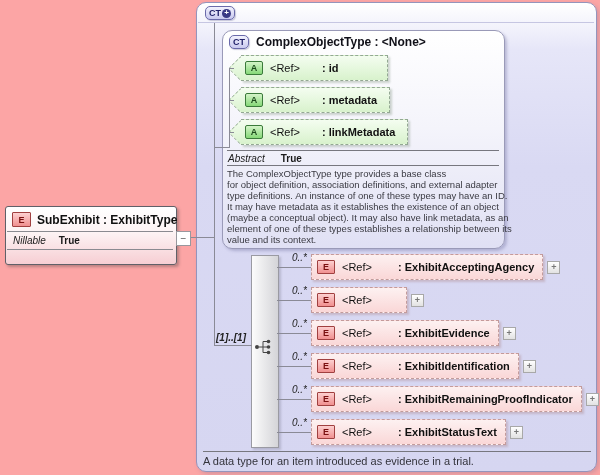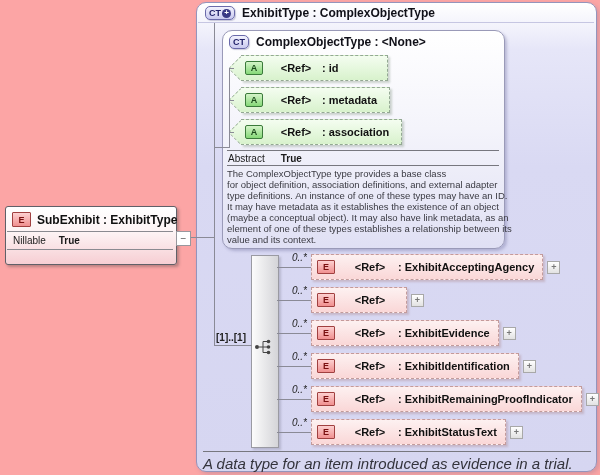--- a/index.html
+++ b/index.html
@@ -25,61 +25,61 @@
 
   
   .inner-box{position:absolute;left:222px;top:30px;width:281px;height:217px;border:1px solid #9a9ab8;border-radius:10px;
     background:linear-gradient(180deg,#ffffff 0%,#f4f4fb 45%,#e0e0f4 100%);
     box-shadow:2px 2px 3px rgba(100,100,150,.35);}
   .inner-header{position:absolute;left:229px;top:35px;display:flex;align-items:center;gap:7px;}
   .inner-title{font-size:12px;font-weight:bold;color:#101018;}
 
   .sect-hr{position:absolute;height:1px;background:#77777f;}
   .prop-row{position:absolute;font-size:10px;color:#1a1a1a;}
-  .prop-label{}
+  .prop-label{font-style:italic;}
   .prop-value{font-weight:bold;margin-left:16px;}
   .annot{position:absolute;font-size:9.5px;line-height:11px;color:#3a3a42;white-space:pre-line;}
 
   
   .attr{position:absolute;left:241px;height:26px;}
   .attr .tip{position:absolute;left:-9px;top:3.5px;width:18px;height:18px;transform:rotate(45deg);
     border-left:1px dashed #93a893;border-bottom:1px dashed #93a893;border-radius:3px;
     background:linear-gradient(135deg,#f4fdf0,#d8f2cc);}
   .attr .attr-body{position:relative;display:inline-flex;align-items:center;height:24px;min-width:130px;
     padding:0 12px 0 4px;border:1px dashed #93a893;border-left:none;
     background:linear-gradient(180deg,#f4fdf0,#d8f2cc);box-shadow:2px 2px 2px rgba(120,140,120,.35);}
   .icon-a{display:inline-flex;align-items:center;justify-content:center;width:16px;height:12px;margin-right:7px;
     font-size:9px;font-weight:bold;color:#1c4a1c;border:1px solid #3a7a3a;border-radius:2px;
     background:linear-gradient(180deg,#d4f4c8,#86d878);}
-  .ref{font-size:11px;font-weight:bold;color:#111;text-align:center;}
+  .ref{font-size:11px;font-weight:normal;color:#111;}
   .attr .ref{width:52px;}
   .nm{font-size:11px;font-weight:bold;color:#111;white-space:nowrap;}
 
   
   .seq-bar{position:absolute;left:251px;top:255px;width:26px;height:191px;border:1px solid #9a9aa2;
     background:linear-gradient(90deg,#fcfcfc,#d4d4d8);box-shadow:2px 2px 2px rgba(110,110,130,.3);}
   .seq-icon{position:absolute;left:253px;top:338px;}
-  .card-label{position:absolute;left:216px;top:332px;font-size:10px;font-weight:bold;color:#222;}
+  .card-label{position:absolute;left:216px;top:332px;font-size:10px;font-style:italic;font-weight:bold;color:#222;}
   .occ{position:absolute;width:18px;text-align:right;font-size:10px;font-style:italic;color:#222;}
 
   
   .elem-row{position:absolute;left:311px;display:flex;align-items:center;height:26px;}
   .elem-box{display:inline-flex;align-items:center;height:24px;padding:0 8px 0 5px;border:1px dashed #c39b9b;
     background:linear-gradient(180deg,#fdf1f1,#fad7d7);box-shadow:2px 2px 2px rgba(160,110,110,.3);}
   .elem-box .ref{width:56px;}
   .icon-e{display:inline-flex;align-items:center;justify-content:center;width:16px;height:12px;margin-right:7px;
     font-size:9px;font-weight:bold;color:#7a1010;border:1px solid #a04040;border-radius:1px;
     background:linear-gradient(180deg,#fdd0d0,#f09090);}
   .plus{display:inline-flex;align-items:center;justify-content:center;width:11px;height:11px;margin-left:4px;
     border:1px solid #a8a8a8;background:linear-gradient(180deg,#ffffff,#e2e2e2);
     color:#777;font-size:9px;line-height:9px;font-weight:bold;}
 
   
   .footer-hr{position:absolute;left:203px;top:451px;width:388px;height:1px;background:#77777f;}
-  .footer-annot{position:absolute;left:203px;top:455px;width:388px;font-size:15px;font-style:italic;color:#33333b;}
+  .footer-annot{position:absolute;left:203px;top:455px;width:388px;font-size:11px;color:#33333b;}
 
   
   .sub-box{position:absolute;left:5px;top:206px;width:170px;height:57px;border:1px solid #606068;border-radius:3px;
     background:linear-gradient(180deg,#ffffff 0%,#fdf3f4 45%,#f6ced3 100%);
     box-shadow:2px 2px 3px rgba(60,60,60,.35);}
   .sub-header{position:absolute;left:6px;top:5px;display:flex;align-items:center;gap:6px;}
   .sub-title{font-size:12px;font-weight:bold;color:#101010;white-space:nowrap;}
   .sub-box .icon-e{width:17px;height:13px;margin-right:0;}
   .sub-div{position:absolute;left:1px;width:166px;height:1px;background:#8a8a90;}
   .sub-prop{position:absolute;left:7px;top:28px;font-size:10px;color:#1a1a1a;}
@@ -93,21 +93,20 @@
 
 <div id="stage">
 
   <div class="panel"></div>
   <div class="panel-hr"></div>
   <div class="panel-header">
     <span class="icon-ct">
         <span>CT</span>
         <span class="plus-dot">+</span>
       </span>
-    <span class="panel-title">ExhibitType : ComplexObjectType</span>
   </div>
 
   <div class="inner-box"></div>
   <div class="inner-header">
     <span class="icon-ct">
         <span>CT</span>
       </span>
     <span class="inner-title">ComplexObjectType : &lt;None&gt;</span>
   </div>
 
@@ -138,21 +137,21 @@
       <span class="icon-a">A</span>
       <span class="ref">&lt;Ref&gt;</span>
       <span class="nm">: metadata</span>
     </span>
   </div>
   <div class="attr" style="top:119px;">
     <span class="tip"></span>
     <span class="attr-body">
       <span class="icon-a">A</span>
       <span class="ref">&lt;Ref&gt;</span>
-      <span class="nm">: association</span>
+      <span class="nm">: linkMetadata</span>
     </span>
   </div>
 
   <div class="seq-bar"></div>
   <svg class="seq-icon" width="20" height="18" viewBox="0 0 20 18">
     <circle cx="4" cy="9" r="2" fill="#444"></circle>
     <path d="M6 9 H10 M10 3.5 V14.5 M10 3.5 H14 M10 9 H14 M10 14.5 H14" stroke="#444" fill="none"></path>
     <circle cx="15.5" cy="3.5" r="1.8" fill="#444"></circle>
     <circle cx="15.5" cy="9" r="1.8" fill="#444"></circle>
     <circle cx="15.5" cy="14.5" r="1.8" fill="#444"></circle>

